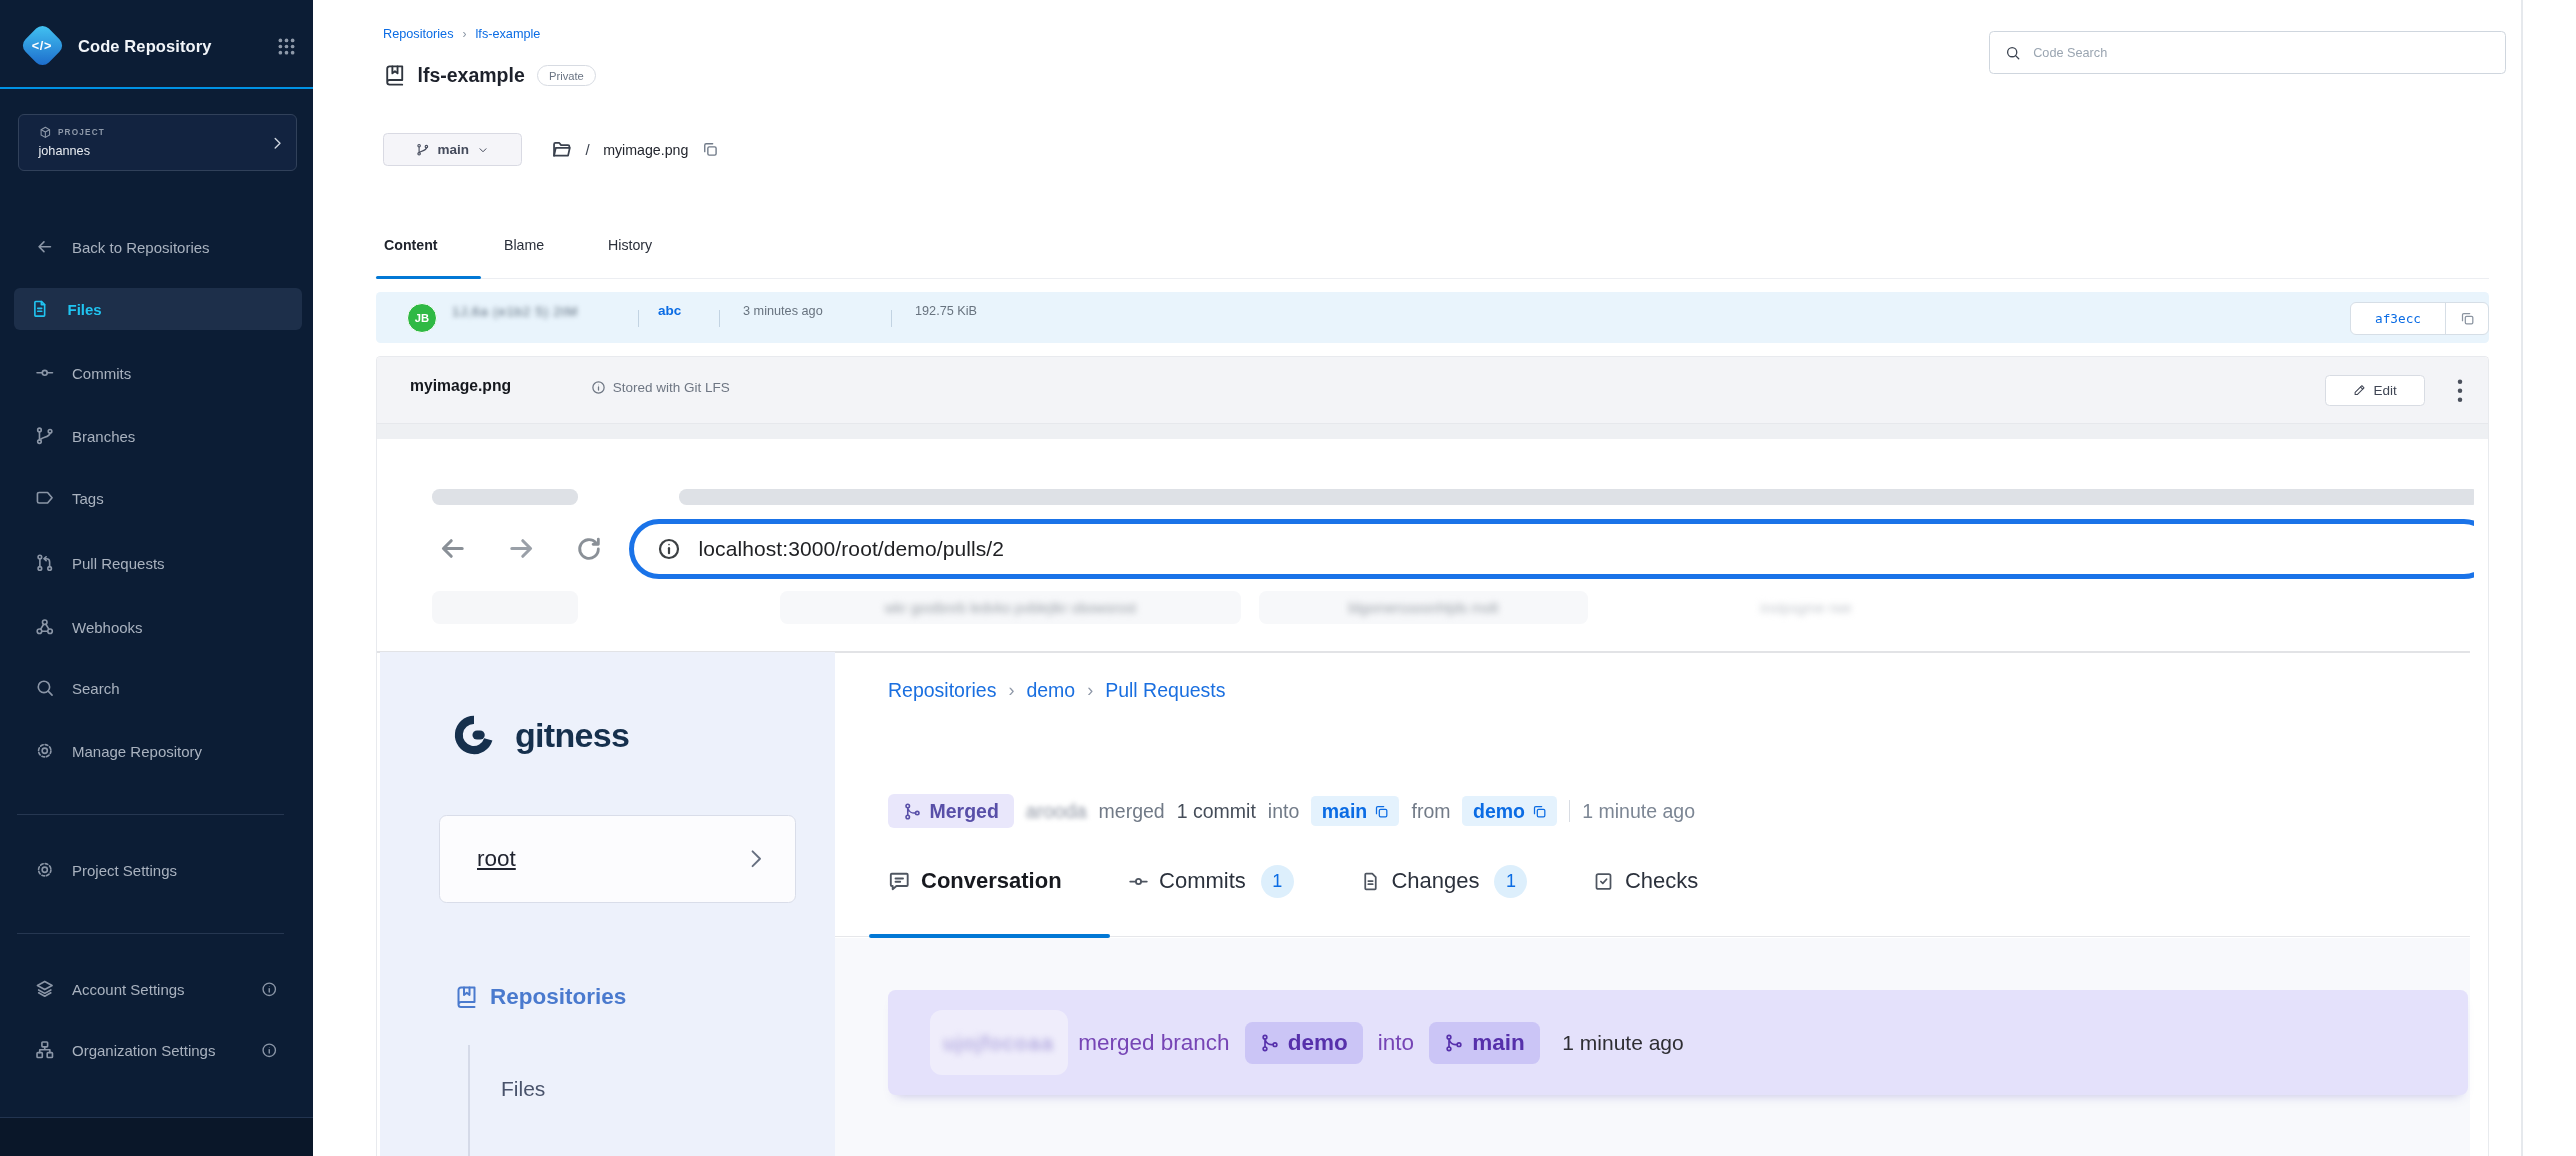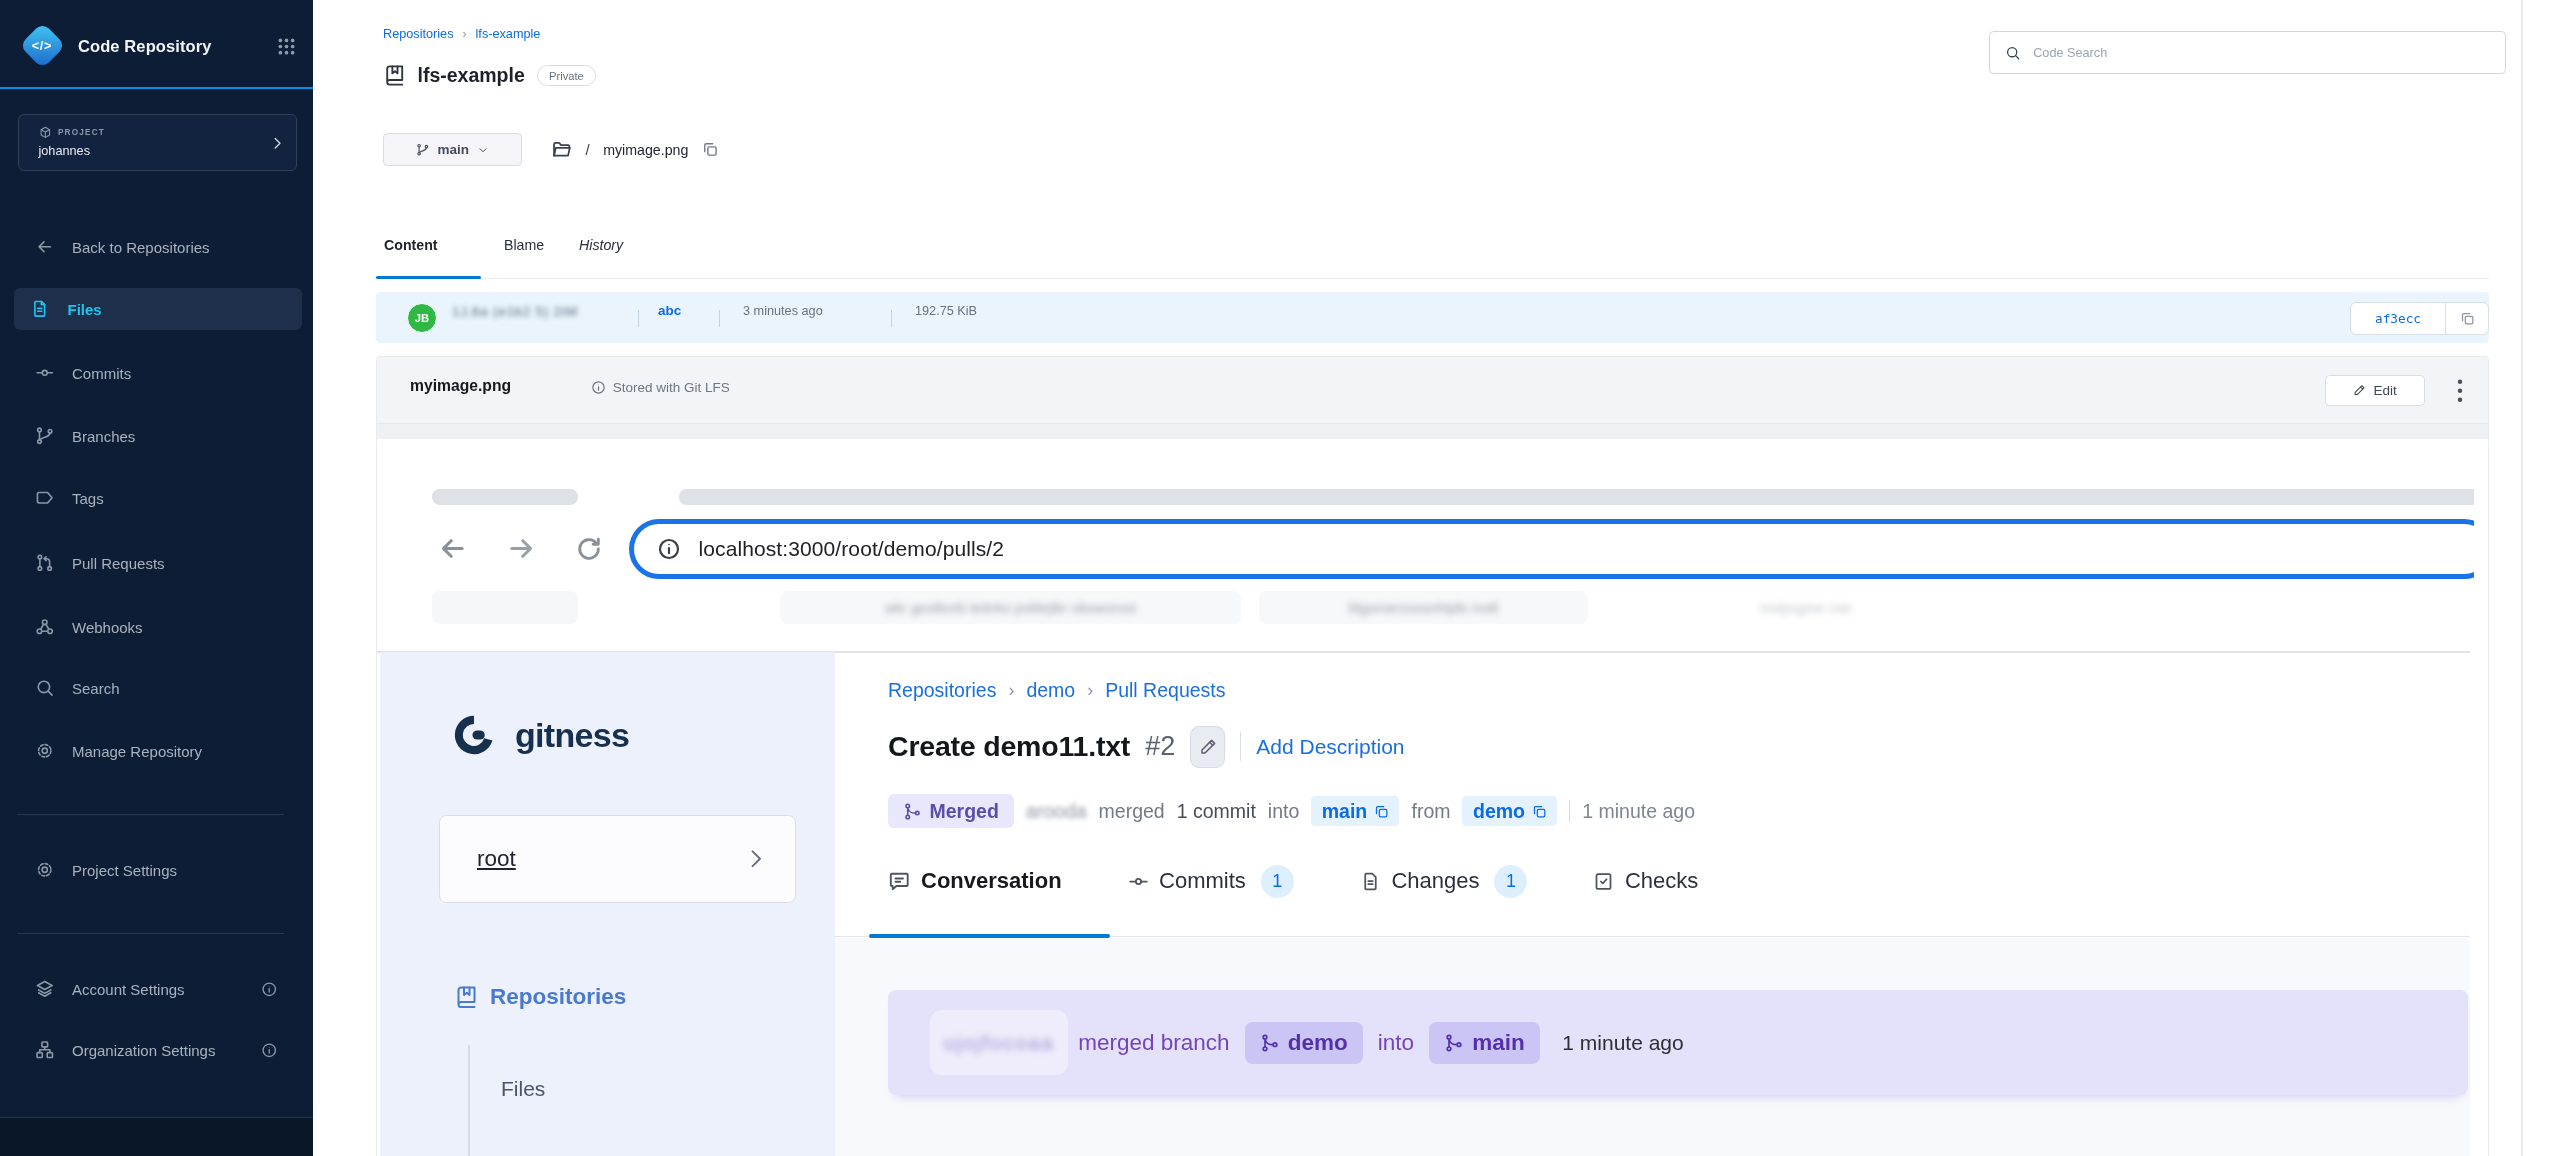--- a/index.html
+++ b/index.html
@@ -362,21 +362,21 @@
     <span class="cp">
         <svg class="ic" width="16.5" height="16.5" viewBox="0 0 24 24">
           <rect x="8.5" y="8.5" width="12" height="12" rx="2"></rect>
           <path d="M4 15.5V6a2 2 0 0 1 2-2h9.5"></path>
         </svg>
       </span>
   </div>
 
   <div class="abs ftab act" style="left:384px;text-align:center;">Content</div>
   <div class="abs ftab" style="left:504px;">Blame</div>
-  <div class="abs ftab" style="left:579px;font-style:italic;">History</div>
+  <div class="abs ftab" style="left:608px;">History</div>
   <div class="abs ftab-divider"></div>
   <div class="abs ftab-underline"></div>
 
   <div class="abs commit-bar">
     <div class="abs avatar">JB</div>
     <span class="abs blur3" style="left:76px;top:12px;font-size:13.5px;color:#5a6a7a;letter-spacing:0.7px;">1J,6a (e1b2 5) 2tM</span>
     <div class="abs cb-sep" style="left:262px;"></div>
     <a href="#" class="abs" style="left:282px;top:11.2px;font-size:13.5px;font-weight:600;color:#0b6ce4;text-decoration:none;">abc</a>
     <div class="abs cb-sep" style="left:343px;"></div>
     <span class="abs" style="left:367px;top:12px;font-size:12.7px;color:#68737f;">3 minutes ago</span>
@@ -502,32 +502,20 @@
       <div class="g-bg"></div>
 
       <div class="g-crumb">
         <a href="#">Repositories</a>
         <span class="sep">›</span>
         <a href="#">demo</a>
         <span class="sep">›</span>
         <a href="#">Pull Requests</a>
       </div>
 
-      <div class="g-title">
-        <span class="t">Create demo11.txt</span>
-        <span class="num">#2</span>
-        <span class="pchip">
-            <svg class="ic" width="18" height="18" viewBox="0 0 24 24">
-              <path d="M16.8 3.2l4 4L8 20H4v-4z"></path>
-              <path d="M14.3 5.7l4 4"></path>
-            </svg>
-          </span>
-        <span class="vd"></span>
-        <span class="addd">Add Description</span>
-      </div>
 
       <div class="g-status">
         <span class="m-badge">
           <span>
               <svg class="ic" width="19" height="19" viewBox="0 0 24 24">
                 <circle cx="6" cy="5" r="2.2"></circle>
                 <circle cx="6" cy="19" r="2.2"></circle>
                 <circle cx="18" cy="14" r="2.2"></circle>
                 <path d="M6 7.2v9.6M6.3 8.4a8.3 8.3 0 0 0 9.4 5.4"></path>
               </svg>

